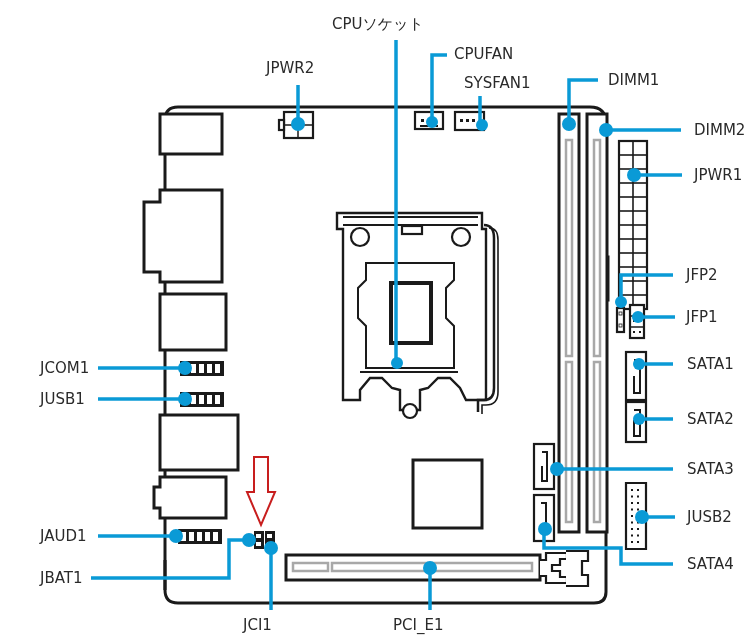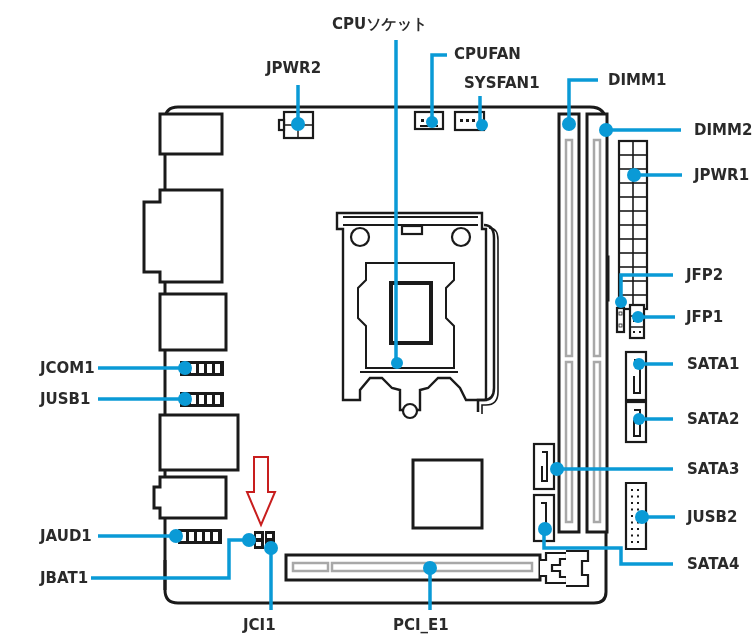--- a/index.html
+++ b/index.html
@@ -1,17 +1,17 @@
 <!DOCTYPE html>
 <html><head>
 <meta charset="utf-8">
 <style>
   html, body { margin: 0; padding: 0; background: #ffffff; }
   body { width: 756px; height: 639px; overflow: hidden; position: relative; }
-  #stage { position: absolute; left: 0; top: 0; width: 756px; height: 639px; font-weight: bold; }
+  #stage { position: absolute; left: 0; top: 0; width: 756px; height: 639px; }
   svg text {
     font-family: "DejaVu Sans", "Liberation Sans", sans-serif;
     font-size: 15px;
     fill: #2a2a2a;
   }
   .bd { fill: #ffffff; stroke: #1a1a1a; stroke-width: 3; }
   .bdt { fill: #ffffff; stroke: #1a1a1a; stroke-width: 2.2; }
   .thin { fill: none; stroke: #1a1a1a; stroke-width: 2; }
   .gray { fill: none; stroke: #a8a8a8; stroke-width: 2.5; }
   .pinb { fill: #1a1a1a; }

